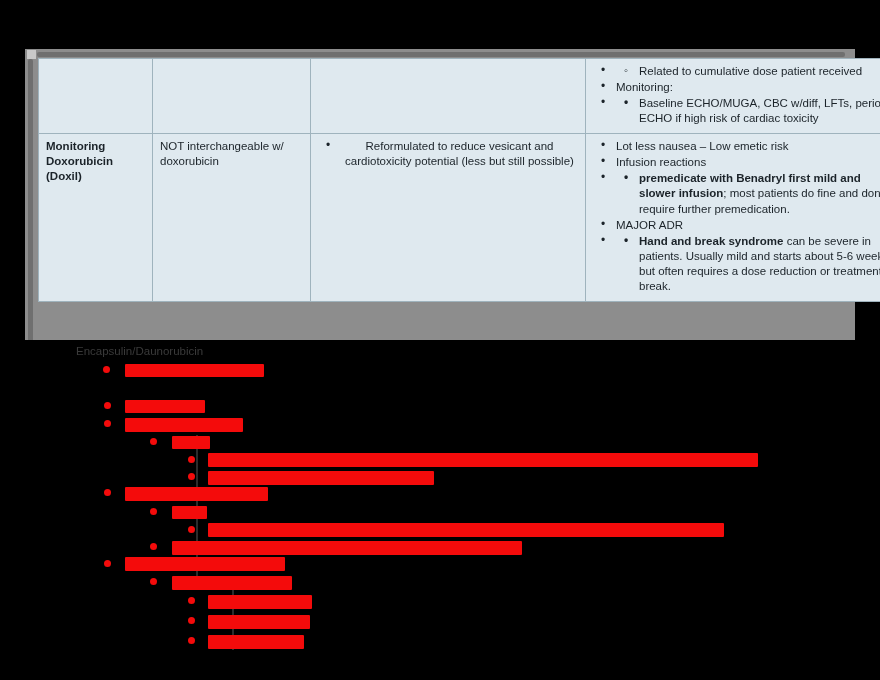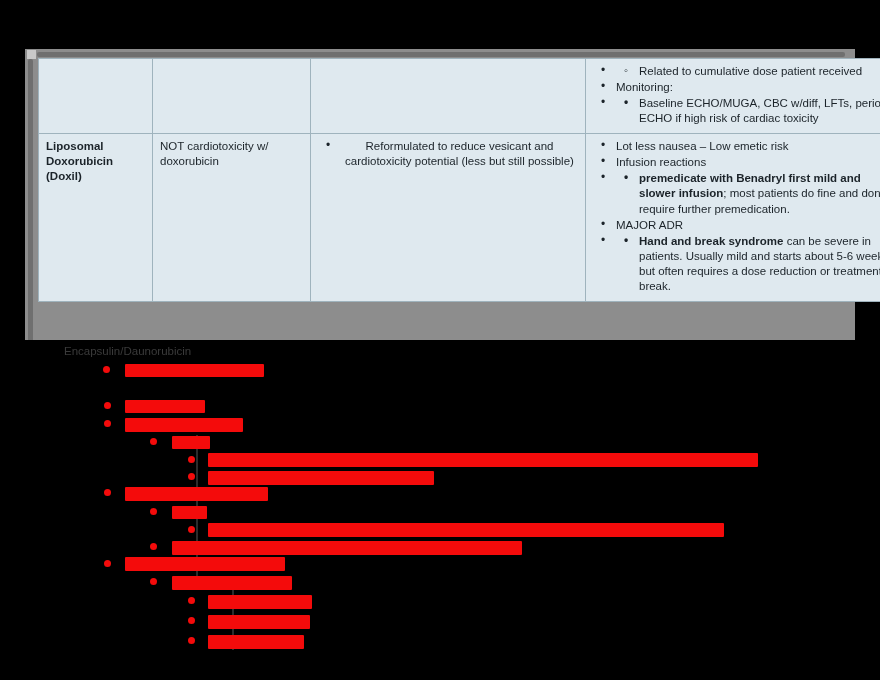--- a/index.html
+++ b/index.html
@@ -192,27 +192,27 @@
               <li>Baseline ECHO/MUGA, CBC w/diff, LFTs, periodic ECHO if high risk of cardiac toxicity</li>
             </ul>
           </li>
         </ul>
       </td>
     </tr>
 
     <tr>
       <td class="c1">
         <div class="drugname">
-          <div>Liposomal</div>
+          <div>Monitoring</div>
           <div>Doxorubicin</div>
           <div>(Doxil)</div>
         </div>
       </td>
       <td class="c2">
-        <div>NOT cardiotoxicity w/</div>
+        <div>NOT interchangeable w/</div>
         <div>doxorubicin</div>
       </td>
       <td class="c3">
         <ul class="lvl1">
           <li>Reformulated to reduce vesicant and cardiotoxicity potential (less but still possible)</li>
         </ul>
       </td>
       <td class="c4">
         <ul class="lvl1">
           <li>Lot less nausea – Low emetic risk</li>
@@ -229,21 +229,21 @@
             </ul>
           </li>
         </ul>
       </td>
     </tr>
   </tbody>
     </table>
 </div>
 
 <div id="redacted-region">
-  <div class="ghost-line" style="left:64px; top:5px;">Encapsulin/Daunorubicin</div>
+  <div class="ghost-line" style="left:76px; top:5px;">Encapsulin/Daunorubicin</div>
   <div class="vrule" style="left:196px; top:95px; height:150px;"></div>
   <div class="vrule" style="left:232px; top:250px; height:60px;"></div>
   <div id="redact-host">
       <div class="rbullet" style="left: 103px; top: 26px;"></div>
       <div class="redact" style="width: 139px; height: 13px; left: 125px; top: 24px;"></div>
       <div class="rbullet" style="left: 104px; top: 62px;"></div>
       <div class="redact" style="width: 80px; height: 13px; left: 125px; top: 60px;"></div>
       <div class="rbullet" style="left: 104px; top: 80px;"></div>
       <div class="redact" style="width: 118px; height: 14px; left: 125px; top: 78px;"></div>
       <div class="rbullet" style="left: 150px; top: 98px;"></div>

